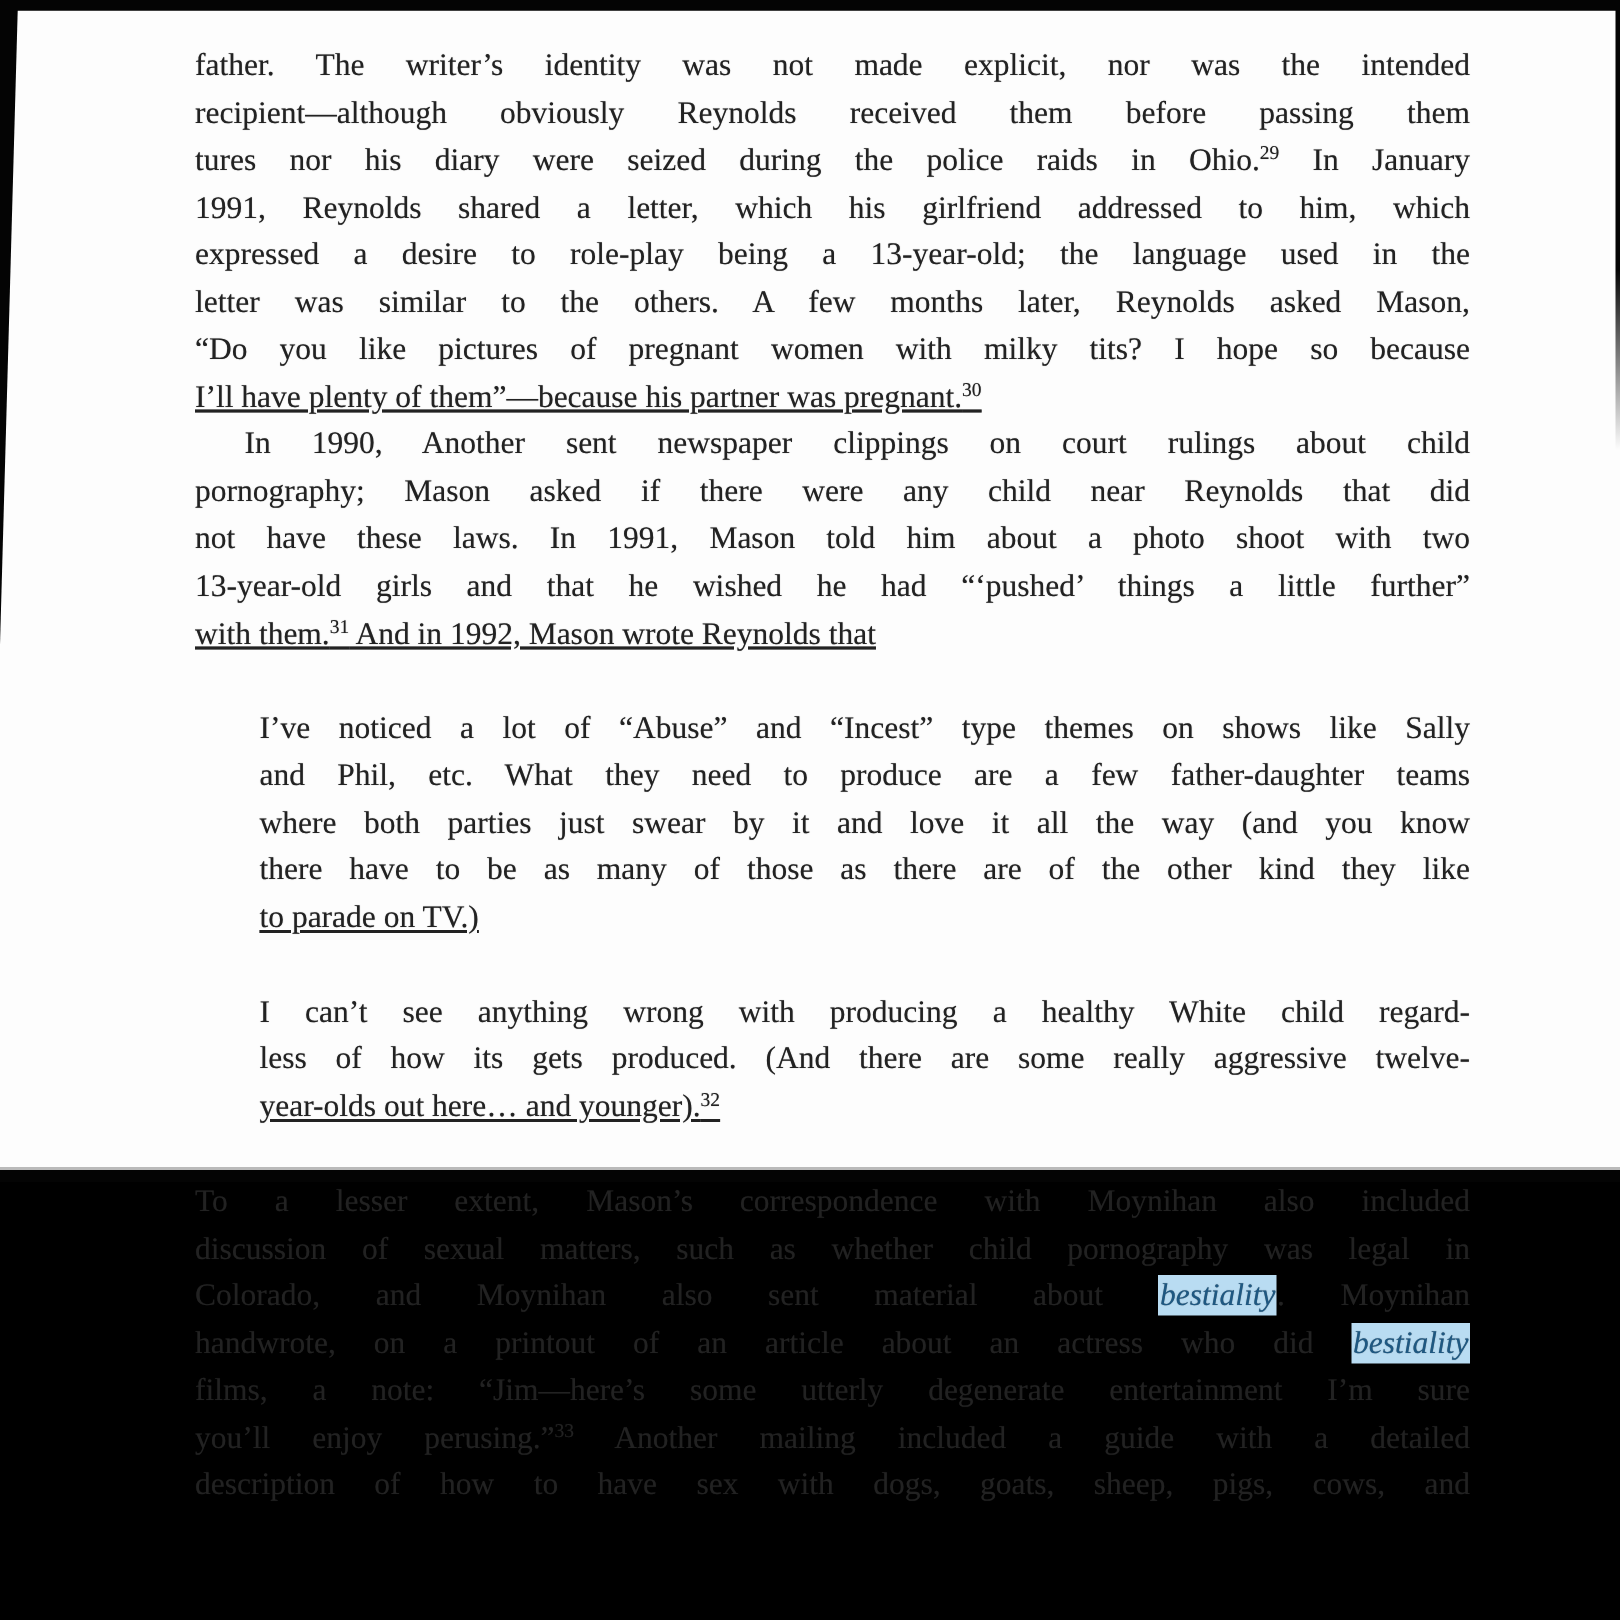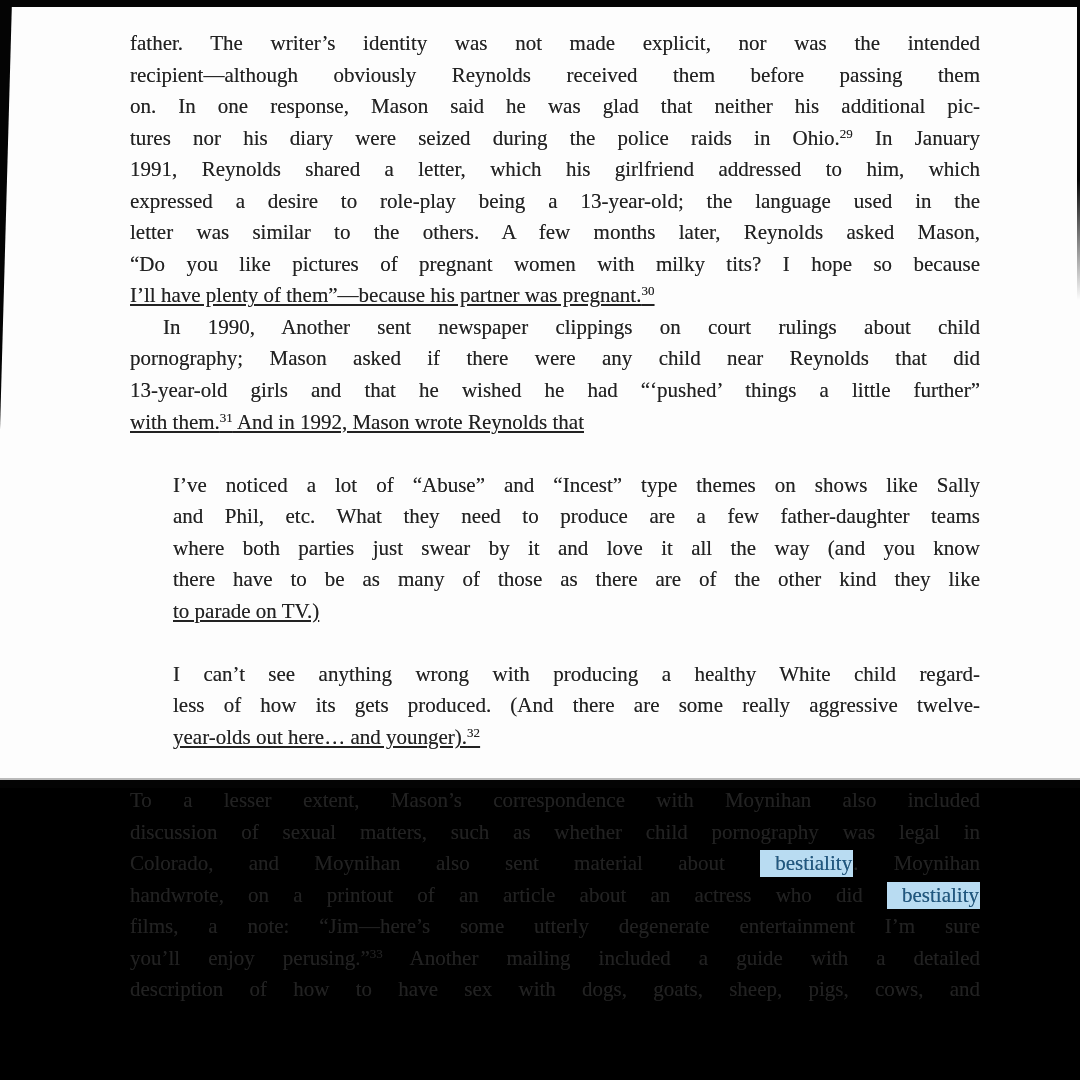--- a/index.html
+++ b/index.html
@@ -77,44 +77,45 @@
   sup.fn {
     font-size: 13px;
     line-height: 0;
     position: relative;
     top: -7px;
     vertical-align: baseline;
   }
   .hl {
     background: #b9dcf2;
     color: #1e5882;
-    padding: 1px 1px 2px 15px;
+    padding: 1px 1px 2px 1px;
+    font-style: italic;
   }
 </style>
 </head>
 <body>
 
 <div class="screen">
   <div class="top-bar"></div>
   <div class="page">
     <div class="text-column">
         <div class="para body">
           <div class="line">father. The writer’s identity was not made explicit, nor was the intended</div>
           <div class="line">recipient—although obviously Reynolds received them before passing them</div>
-          <div class="line">on. In one response, Mason said he was glad that neither his additional pic-</div>
           <div class="line">tures nor his diary were seized during the police raids in Ohio.<sup class="fn">29</sup> In January</div>
           <div class="line">1991, Reynolds shared a letter, which his girlfriend addressed to him, which</div>
           <div class="line">expressed a desire to role-play being a 13-year-old; the language used in the</div>
           <div class="line">letter was similar to the others. A few months later, Reynolds asked Mason,</div>
           <div class="line">“Do you like pictures of pregnant women with milky tits? I hope so because</div>
           <div class="line last">I’ll have plenty of them”—because his partner was pregnant.<sup class="fn">30</sup></div>
         </div>
         <div class="para body indent">
           <div class="line">In 1990, Another sent newspaper clippings on court rulings about child</div>
           <div class="line">pornography; Mason asked if there were any child near Reynolds that did</div>
+          <div class="line">not have these laws. In 1991, Mason told him about a photo shoot with two</div>
           <div class="line">13-year-old girls and that he wished he had “‘pushed’ things a little further”</div>
           <div class="line last">with them.<sup class="fn">31</sup> And in 1992, Mason wrote Reynolds that</div>
         </div>
         <div class="para quote">
           <div class="line">I’ve noticed a lot of “Abuse” and “Incest” type themes on shows like Sally</div>
           <div class="line">and Phil, etc. What they need to produce are a few father-daughter teams</div>
           <div class="line">where both parties just swear by it and love it all the way (and you know</div>
           <div class="line">there have to be as many of those as there are of the other kind they like</div>
           <div class="line last">to parade on TV.)</div>
         </div>

